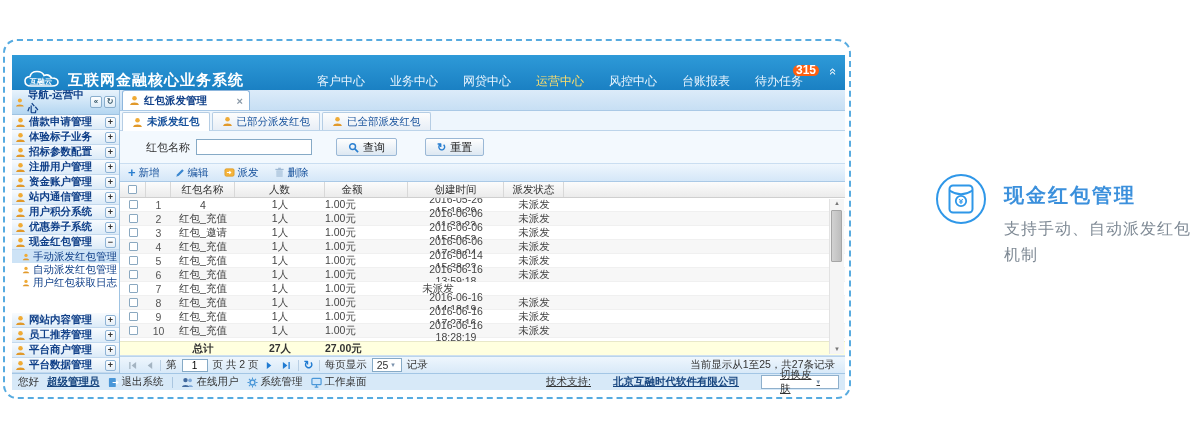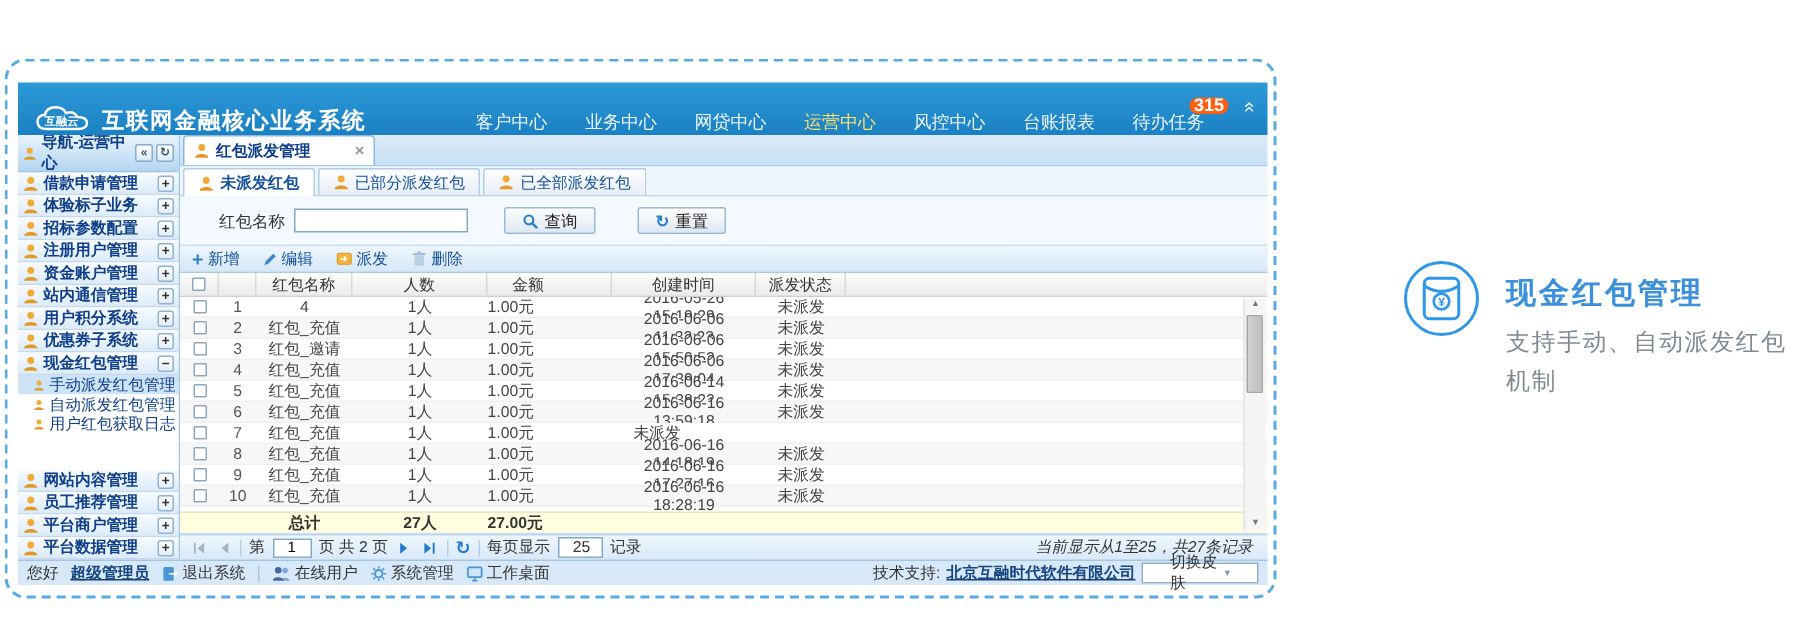--- a/index.html
+++ b/index.html
@@ -84,30 +84,30 @@
 
   
   .pagebar { flex:none; height:17px; background:linear-gradient(#eef6fd,#d8e9f8); border-top:1px solid #b9d4ec; display:flex; align-items:center; gap:5px; padding:0 6px; font-size:10.5px; color:#333; }
   .pgbtn { width:12px; height:12px; display:inline-flex; align-items:center; justify-content:center; cursor:pointer; }
   .pgbtn svg { width:9px; height:9px; }
   .pg-disabled { color:#a4b4c2; }
   .pg-active { color:#1f7ad1; }
   .pg-input { width:26px; height:13px; border:1px solid #86aac6; background:#fff; font-size:10px; text-align:center; }
   .pg-refresh { color:#1f7ad1; font-weight:bold; font-size:12px; cursor:pointer; line-height:12px; }
   .pg-sep { width:1px; height:11px; background:#b9cfe4; }
-  .fake-select { height:14px; min-width:30px; border:1px solid #86aac6; background:#fff; display:inline-flex; align-items:center; padding:0 2px 0 4px; gap:3px; cursor:pointer;flex-direction:column; }
+  .fake-select { height:14px; min-width:30px; border:1px solid #86aac6; background:#fff; display:inline-flex; align-items:center; padding:0 2px 0 4px; gap:3px; cursor:pointer; }
   .fake-select .dd { color:#7a92ac; font-size:7px; }
-  .pg-summary { margin-left:auto; color:#333; padding-right:4px;font-style:italic; }
+  .pg-summary { margin-left:auto; color:#333; padding-right:4px; }
 
   
   .statusbar { flex:none; height:17px; background:#d7e9f8; border-top:1px solid #a3c6e5; display:flex; align-items:center; gap:8px; padding:0 6px; font-size:10.5px; color:#333; }
   .sb-link { font-weight:bold; color:#17457f; text-decoration:underline; cursor:pointer; }
   .sb-item { display:inline-flex; align-items:center; gap:3px; cursor:pointer; color:#333; }
   .sb-sep { width:1px; height:11px; background:#aac6e0; }
-  .sb-right { margin-left:auto; display:inline-flex; align-items:center; gap:4px; }
+  .sb-right { margin-left:auto; display:inline-flex; align-items:center; gap:22px;text-decoration:underline; }
   .skin-box { height:14px; width:78px; border:1px solid #8fb0cc; background:#fff; display:inline-flex; align-items:center; justify-content:space-between; padding:0 18px; cursor:pointer; }
   .skin-box .dd { color:#7a92ac; font-size:7px; }
 
   
   .feature { position:absolute; left:936px; top:174px; width:264px; }
   .feature-icon { position:absolute; left:0; top:0; width:50px; height:50px; border:2px solid #2f97e8; border-radius:50%; display:flex; align-items:center; justify-content:center; background:#fff; }
   .feature-title { position:absolute; left:68px; top:8px; font-size:20px; font-weight:bold; color:#3b90dc; letter-spacing:2px; white-space:nowrap; }
   .feature-desc { position:absolute; left:68px; top:42px; width:200px; font-size:16px; color:#7f8a95; line-height:26px; letter-spacing:1px; }
 
   svg { display:block; }

